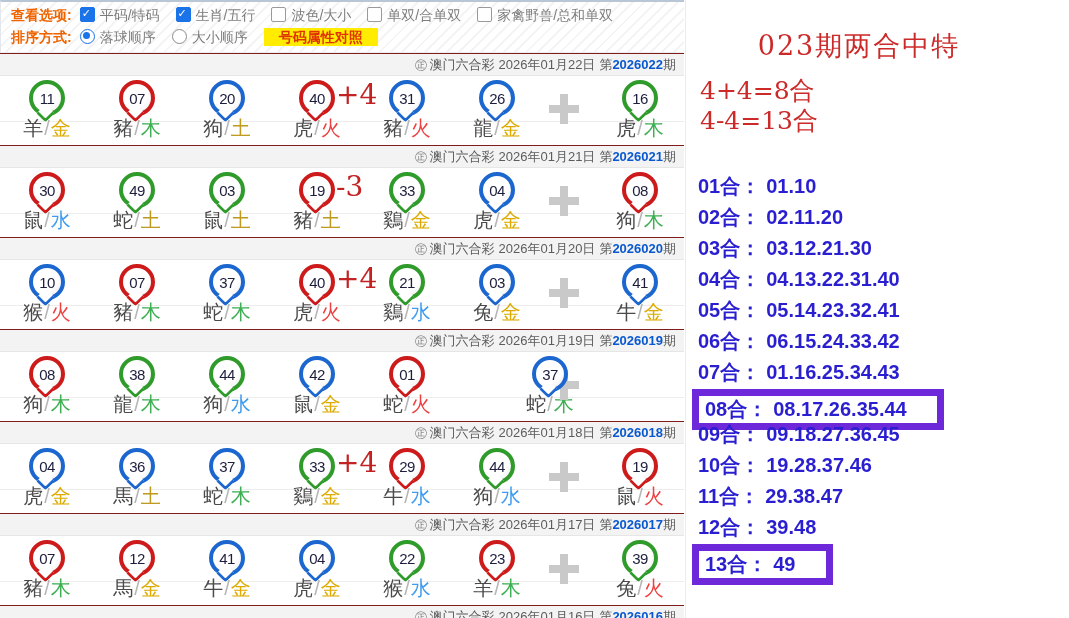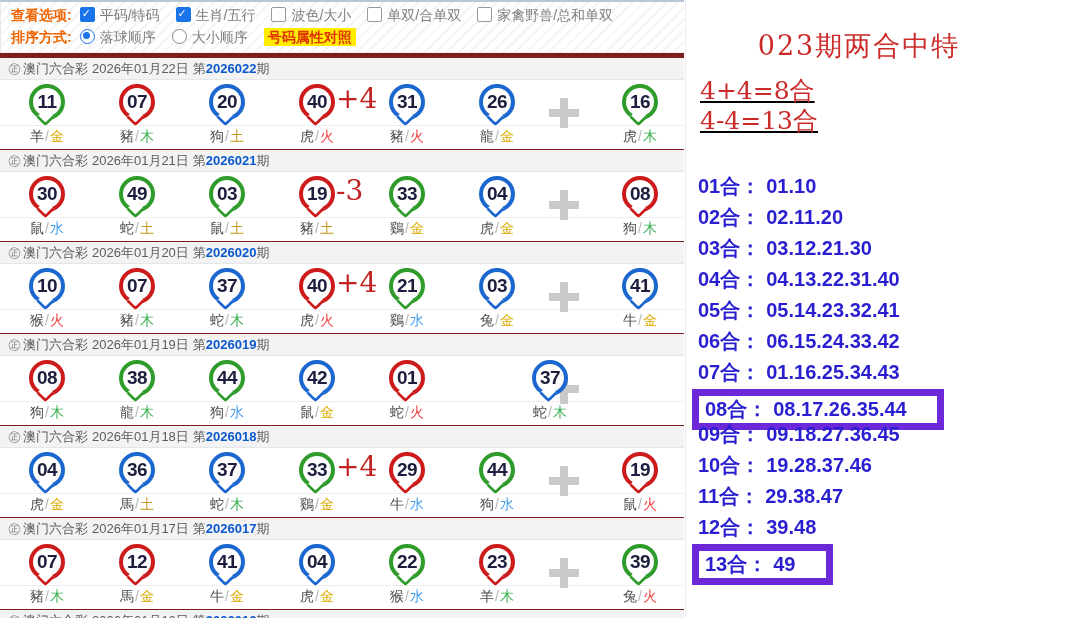--- a/index.html
+++ b/index.html
@@ -15,62 +15,62 @@
   .tb-items{display:inline;}
   .tb-item{margin-right:16px;color:#7d7d7d;cursor:pointer;}
   .cb{display:inline-block;width:13px;height:13px;border:1px solid #9a9a9a;background:#fff;border-radius:2px;
       margin-right:5px;vertical-align:-2px;position:relative;}
   .cb[data-checked="true"]{background:#1a73e8;border-color:#1a73e8;}
   .cb[data-checked="true"]::after{content:"\2713";position:absolute;left:1px;top:-1px;color:#fff;font-size:11px;font-weight:bold;line-height:13px;}
   .rad{display:inline-block;width:13px;height:13px;border:1px solid #8a8a8a;border-radius:50%;background:#fff;
        margin-right:5px;vertical-align:-2px;position:relative;}
   .rad[data-checked="true"]{border-color:#1a73e8;}
   .rad[data-checked="true"]::after{content:"";position:absolute;left:2px;top:2px;width:7px;height:7px;border-radius:50%;background:#1a73e8;}
-  .tb-button{background:#ffec00;color:#e03400;font-weight:bold;padding:1px 4px;cursor:pointer;text-decoration:none;}
+  .tb-button{background:#ffec00;color:#e03400;font-weight:bold;padding:1px 15px;cursor:pointer;text-decoration:none;}
   
   .draw{height:92px;}
   .draw-header{height:17px;line-height:17px;padding:2px 8px;background:#f3f3f3;
-               border-top:5px solid #7f1d1d;border-bottom:1px solid #e6e6e6;
-               font-size:13px;color:#5c5c5c;white-space:nowrap;}
+               border-top:1px solid #7f1d1d;border-bottom:1px solid #e6e6e6;
+               font-size:13px;color:#5c5c5c;white-space:nowrap;text-align:right;}
   .badge{margin-right:2px;color:#6a6a6a;}
   .dh-text{margin-right:4px;}
   .issue{color:#0a58cf;font-weight:bold;}
   .draw-body{position:relative;height:69px;background:#fff;}
   .draw-body::before{content:"";position:absolute;left:0;right:0;bottom:23px;border-top:1px solid #ededed;}
   .cells{display:flex;align-items:flex-start;padding-left:2px;height:69px;}
   .cell{width:90px;height:69px;position:relative;display:flex;flex-direction:column;align-items:center;flex:0 0 auto;}
   .cell:last-child{margin-left:53px;}
   .ball{position:relative;width:28px;height:28px;margin-top:4px;border-radius:50%;
         border:4px solid var(--c,#888);
         background:radial-gradient(circle at 38% 32%,#ffffff 55%,#ececec 95%);
         display:flex;align-items:center;justify-content:center;z-index:1;}
   .ball::after{content:"";position:absolute;left:50%;bottom:-8px;width:10px;height:10px;background:#fff;
         transform:translateX(-62%) rotate(45deg);
         border-right:3px solid var(--c,#888);border-bottom:3px solid var(--c,#888);border-radius:0 0 4px 0;}
   .ball[data-color="red"]{--c:#cd1a1a;}
   .ball[data-color="blue"]{--c:#1b67cf;}
   .ball[data-color="green"]{--c:#2f9b2a;}
-  .num{font-size:19px;font-weight:bold;color:#1d1d3d;letter-spacing:-0.5px;}
-  .zodiac{position:absolute;bottom:3px;font-size:14px;color:#4a4a4a;white-space:nowrap;}
+  .num{font-size:15px;font-weight:normal;color:#1d1d3d;letter-spacing:-0.5px;}
+  .zodiac{position:absolute;bottom:3px;font-size:20px;color:#4a4a4a;white-space:nowrap;}
   .slash{color:#b5b5b5;margin:0 1px;}
   .elem[data-el="金"]{color:#dcaa00;}
   .elem[data-el="木"]{color:#3eb054;}
   .elem[data-el="水"]{color:#3f9bef;}
   .elem[data-el="火"]{color:#ee4040;}
   .elem[data-el="土"]{color:#c09a1e;}
   .anno{position:absolute;left:64px;top:2px;z-index:2;white-space:nowrap;
         font-family:"DejaVu Serif","Liberation Serif",serif;font-size:28px;color:#c32222;}
   .plus{position:absolute;left:549px;top:18px;width:30px;height:30px;}
   .plus::before{content:"";position:absolute;left:0;top:11px;width:30px;height:8px;background:#c9c9c9;}
   .plus::after{content:"";position:absolute;left:11px;top:0;width:8px;height:30px;background:#c9c9c9;}
   
   .panel{position:absolute;left:685px;top:0;width:384px;height:618px;background:#fff;border-left:1px solid #ececec;}
   .panel-title{margin-top:28px;text-align:center;padding-right:38px;letter-spacing:2px;
                font-family:"DejaVu Serif","Liberation Serif",serif;font-size:27px;color:#cc2929;}
-  .formulas{margin:12px 0 16px 14px;text-decoration:underline;}
+  .formulas{margin:12px 0 16px 14px;}
   .formula{font-family:"DejaVu Serif","Liberation Serif",serif;font-size:25px;line-height:30px;color:#cc2929;}
   .combo-list{position:absolute;left:6px;top:172px;width:370px;}
   .combo-item{height:31px;line-height:31px;white-space:nowrap;}
   .combo-wrap{display:inline-block;line-height:25px;padding:1px 6px;
               font-size:20px;font-weight:bold;color:#2a1fd0;}
   .combo-wrap[data-boxed="true"]{border:7px solid #6d28d9;padding-right:30px;}
   .combo-label{margin-right:6px;}
 </style>
 </head>
 <body>

